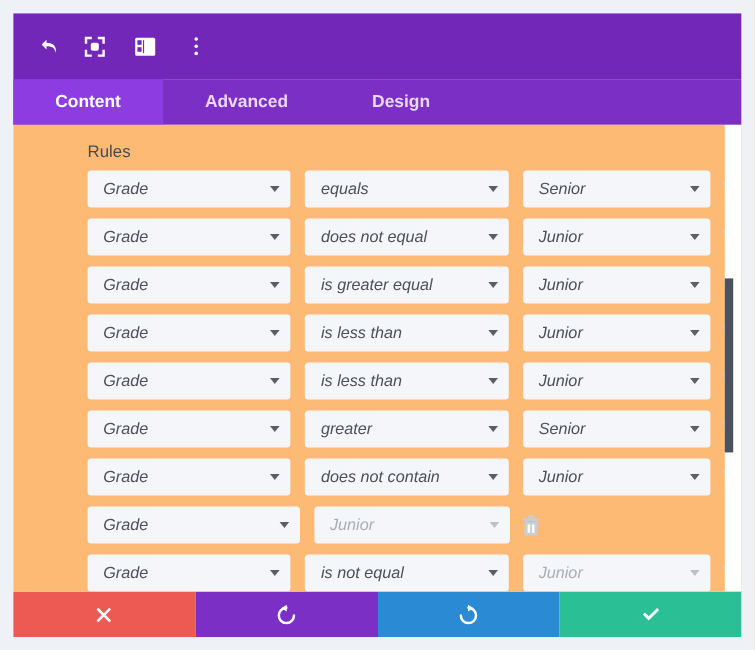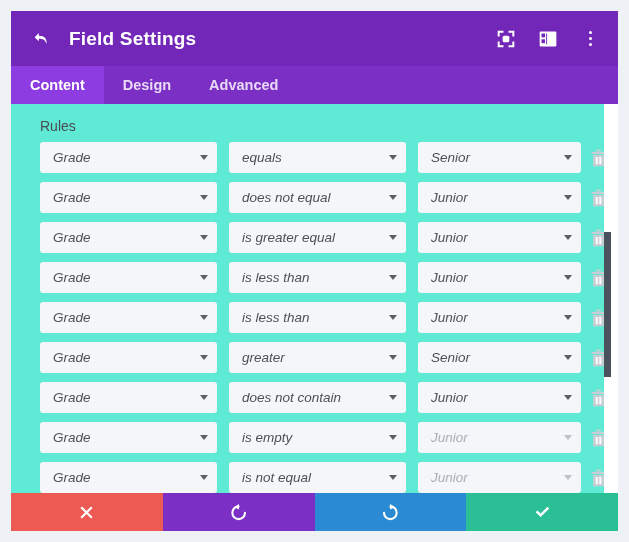--- a/index.html
+++ b/index.html
@@ -80,41 +80,42 @@
   }
 
   
   .tabs {
     height: 38px;
     background: #7b2fc4;
     display: flex;
     flex: none;
   }
   .tab {
-    padding: 0 19px;
+    padding: 0 35px;
     display: flex;
     align-items: center;
     justify-content: center;
     color: #e8d9f6;
     font-size: 14.5px;
     font-weight: bold;
     cursor: pointer;
     background: transparent;
   }
   .tab.active {
     background: #8c3ce0;
     color: #ffffff;
   }
 
   
   .content {
     flex: 1;
     position: relative;
-    background: #5eead4;
+    background: #fdba74;
     overflow: hidden;
+    padding-left: 33px;
   }
   .section-title {
     color: #4a4a52;
     font-size: 14px;
     padding: 14px 0 8px 29px;
   }
   .rules {
     padding: 0 0 0 29px;
   }
   .rule-row {
@@ -201,21 +202,20 @@
 </style>
 </head>
 <body>
 
 <div class="panel">
 
   <div class="header">
     <svg class="back-icon" viewBox="0 0 24 24">
       <path d="M8.5 5.5 L4 10 L8.5 14.5 L8.5 11.6 C13 11.6 15.6 12.6 17 17.5 C17.6 12 15 8.4 8.5 8.4 Z" fill="#ffffff"></path>
     </svg>
-    <div class="header-title">Field Settings</div>
     <div class="header-actions">
       <svg class="hicon" viewBox="0 0 24 24">
         <path d="M2 2 h7 v2.4 H4.4 V9 H2 Z M22 2 v7 h-2.4 V4.4 H15 V2 Z M2 22 v-7 h2.4 v4.6 H9 V22 Z M22 22 h-7 v-2.4 h4.6 V15 H22 Z" fill="#ffffff"></path>
         <rect x="8" y="8" width="8" height="8" rx="2" fill="#ffffff"></rect>
       </svg>
       <svg class="hicon" viewBox="0 0 24 24">
         <rect x="2" y="3" width="20" height="18" rx="1.5" fill="#ffffff"></rect>
         <rect x="4.2" y="5.4" width="4.2" height="4.6" fill="#7327b8"></rect>
         <rect x="4.2" y="12.4" width="4.2" height="4.6" fill="#7327b8"></rect>
         <rect x="9.8" y="5.4" width="1.1" height="13" fill="#7327b8"></rect>
@@ -223,22 +223,22 @@
       <div class="dots">
         <i></i>
           <i></i>
           <i></i>
       </div>
     </div>
   </div>
 
   <div class="tabs">
     <div class="tab active">Content</div>
+    <div class="tab">Advanced</div>
     <div class="tab">Design</div>
-    <div class="tab">Advanced</div>
   </div>
 
   <div class="content">
     <div class="section-title">Rules</div>
 
     <div class="rules">
 
       <div class="rule-row">
         <div class="select sel-field">
           <span class="txt">Grade</span>
@@ -389,24 +389,20 @@
           <rect x="1.4" y="3.6" width="17.2" height="2.6" fill="#c9ced6"></rect>
           <path d="M3.4 7.4 h13.2 v12.4 a1.4 1.4 0 0 1 -1.4 1.4 h-10.4 a1.4 1.4 0 0 1 -1.4 -1.4 Z" fill="#c9ced6"></path>
           <rect x="6.6" y="9.8" width="2.5" height="8.6" fill="#ffffff"></rect>
           <rect x="11" y="9.8" width="2.5" height="8.6" fill="#ffffff"></rect>
         </svg>
       </div>
 
       <div class="rule-row">
         <div class="select sel-field">
           <span class="txt">Grade</span>
-          <span class="caret"></span>
-        </div>
-        <div class="select sel-op">
-          <span class="txt">is empty</span>
           <span class="caret"></span>
         </div>
         <div class="select sel-val disabled">
           <span class="txt">Junior</span>
           <span class="caret"></span>
         </div>
         <svg class="trash" viewBox="0 0 20 22">
           <rect x="7" y="0.6" width="6" height="2.4" fill="#c9ced6"></rect>
           <rect x="1.4" y="3.6" width="17.2" height="2.6" fill="#c9ced6"></rect>
           <path d="M3.4 7.4 h13.2 v12.4 a1.4 1.4 0 0 1 -1.4 1.4 h-10.4 a1.4 1.4 0 0 1 -1.4 -1.4 Z" fill="#c9ced6"></path>

